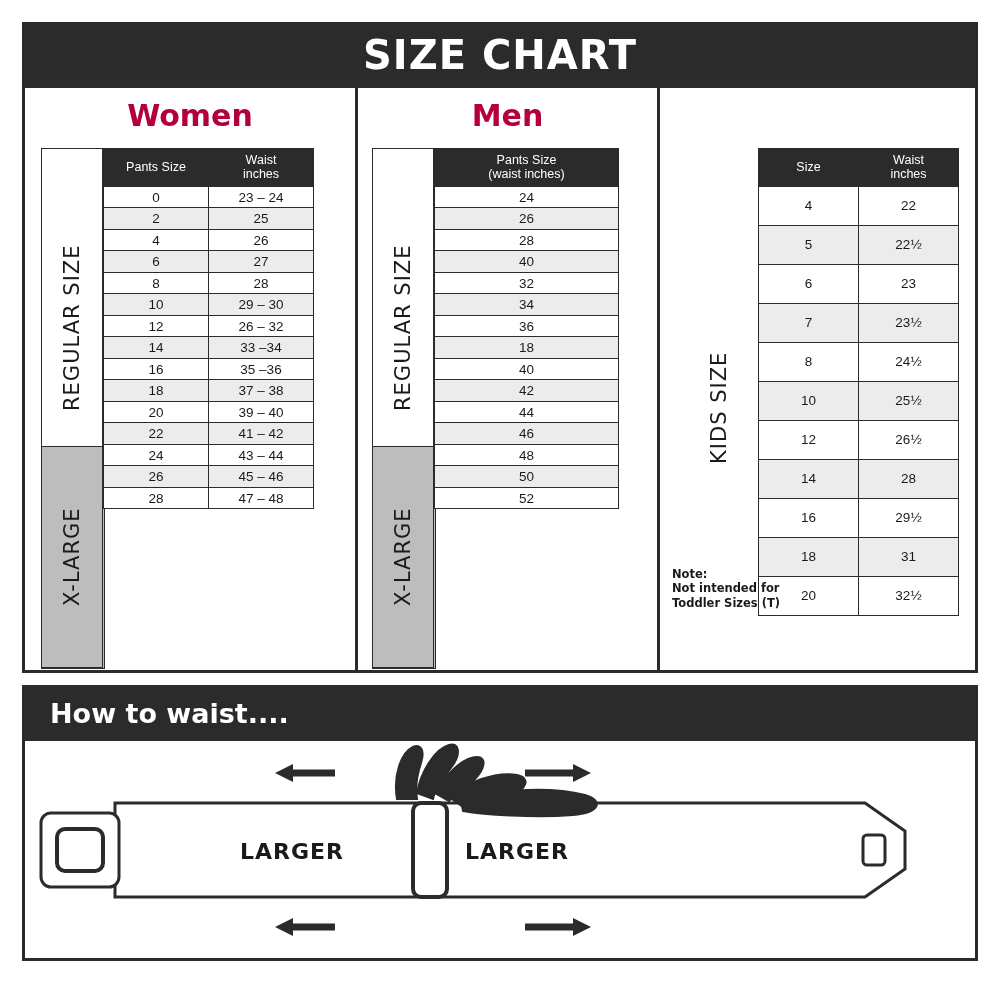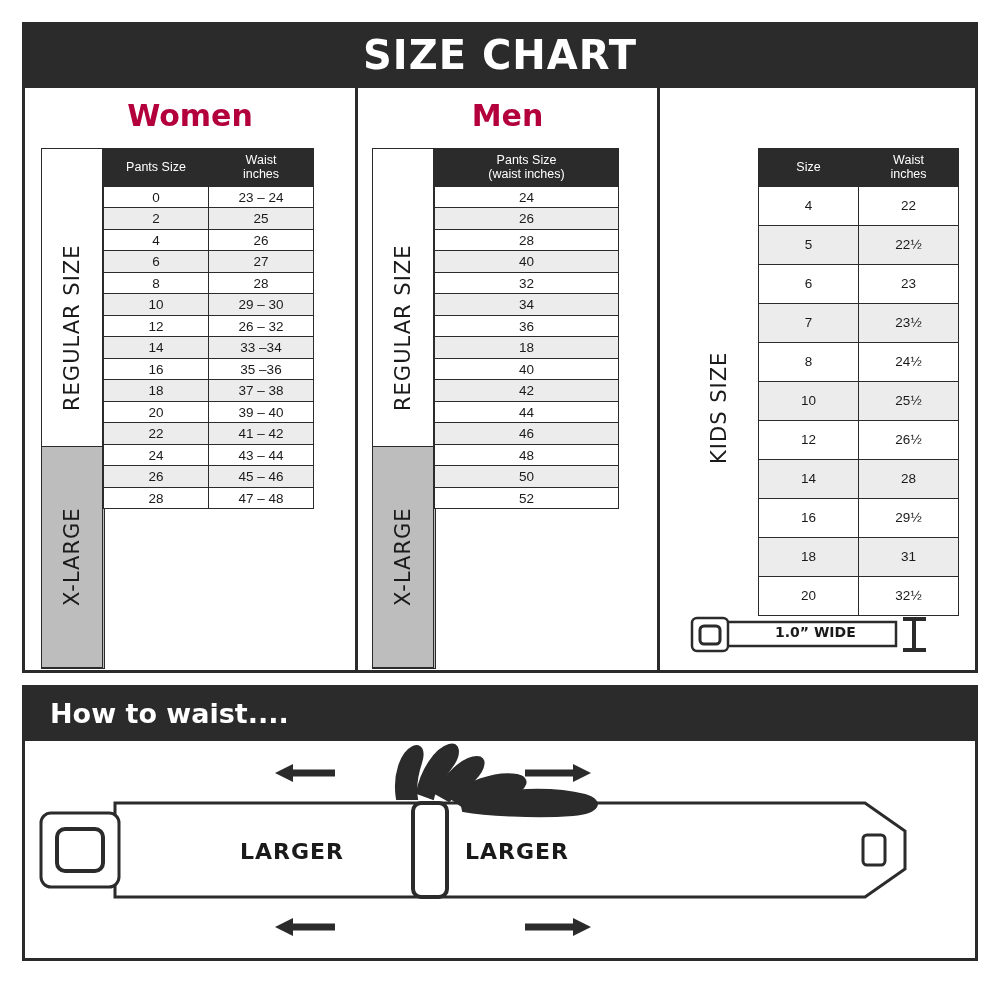--- a/index.html
+++ b/index.html
@@ -405,32 +405,26 @@
                 <td>31</td>
               </tr>
             <tr style="height:38px;">
                 <td style="height:38px;">20</td>
                 <td>32½</td>
               </tr>
           </tbody>
         </table>
       </div>
 
-
-      <div class="belt-row" style="bottom:14px;">
-        <svg width="260" height="44" viewBox="0 0 260 44">
-          <rect x="38" y="10" width="170" height="24" fill="#ffffff" stroke="#2b2b2b" stroke-width="2.5"></rect>
-          <rect x="4" y="6" width="36" height="33" rx="5" fill="#ffffff" stroke="#2b2b2b" stroke-width="2.5"></rect>
-          <rect x="12" y="14" width="20" height="18" rx="4" fill="#ffffff" stroke="#2b2b2b" stroke-width="3"></rect>
-          <line x1="226" y1="6" x2="226" y2="39" stroke="#2b2b2b" stroke-width="4"></line>
-          <line x1="215" y1="7" x2="238" y2="7" stroke="#2b2b2b" stroke-width="4"></line>
-          <line x1="215" y1="38" x2="238" y2="38" stroke="#2b2b2b" stroke-width="4"></line>
-        </svg>
-        <span class="belt-label" style="position:absolute; left:115px; top:12px;">1.0” WIDE</span>
-      </div>
+      <div class="kids-note" style="bottom:60px;">
+        <div>Note:</div>
+        <div>Not intended for</div>
+        <div>Toddler Sizes (T)</div>
+      </div>
+
     </div>
   </div>
 
   <div class="howto-bar">
     <span class="howto-text">How to waist....</span>
   </div>
   <div class="howto-body">
 
     <svg width="940" height="214" viewBox="0 0 940 214" style="position:absolute; left:0; top:0;">
 

